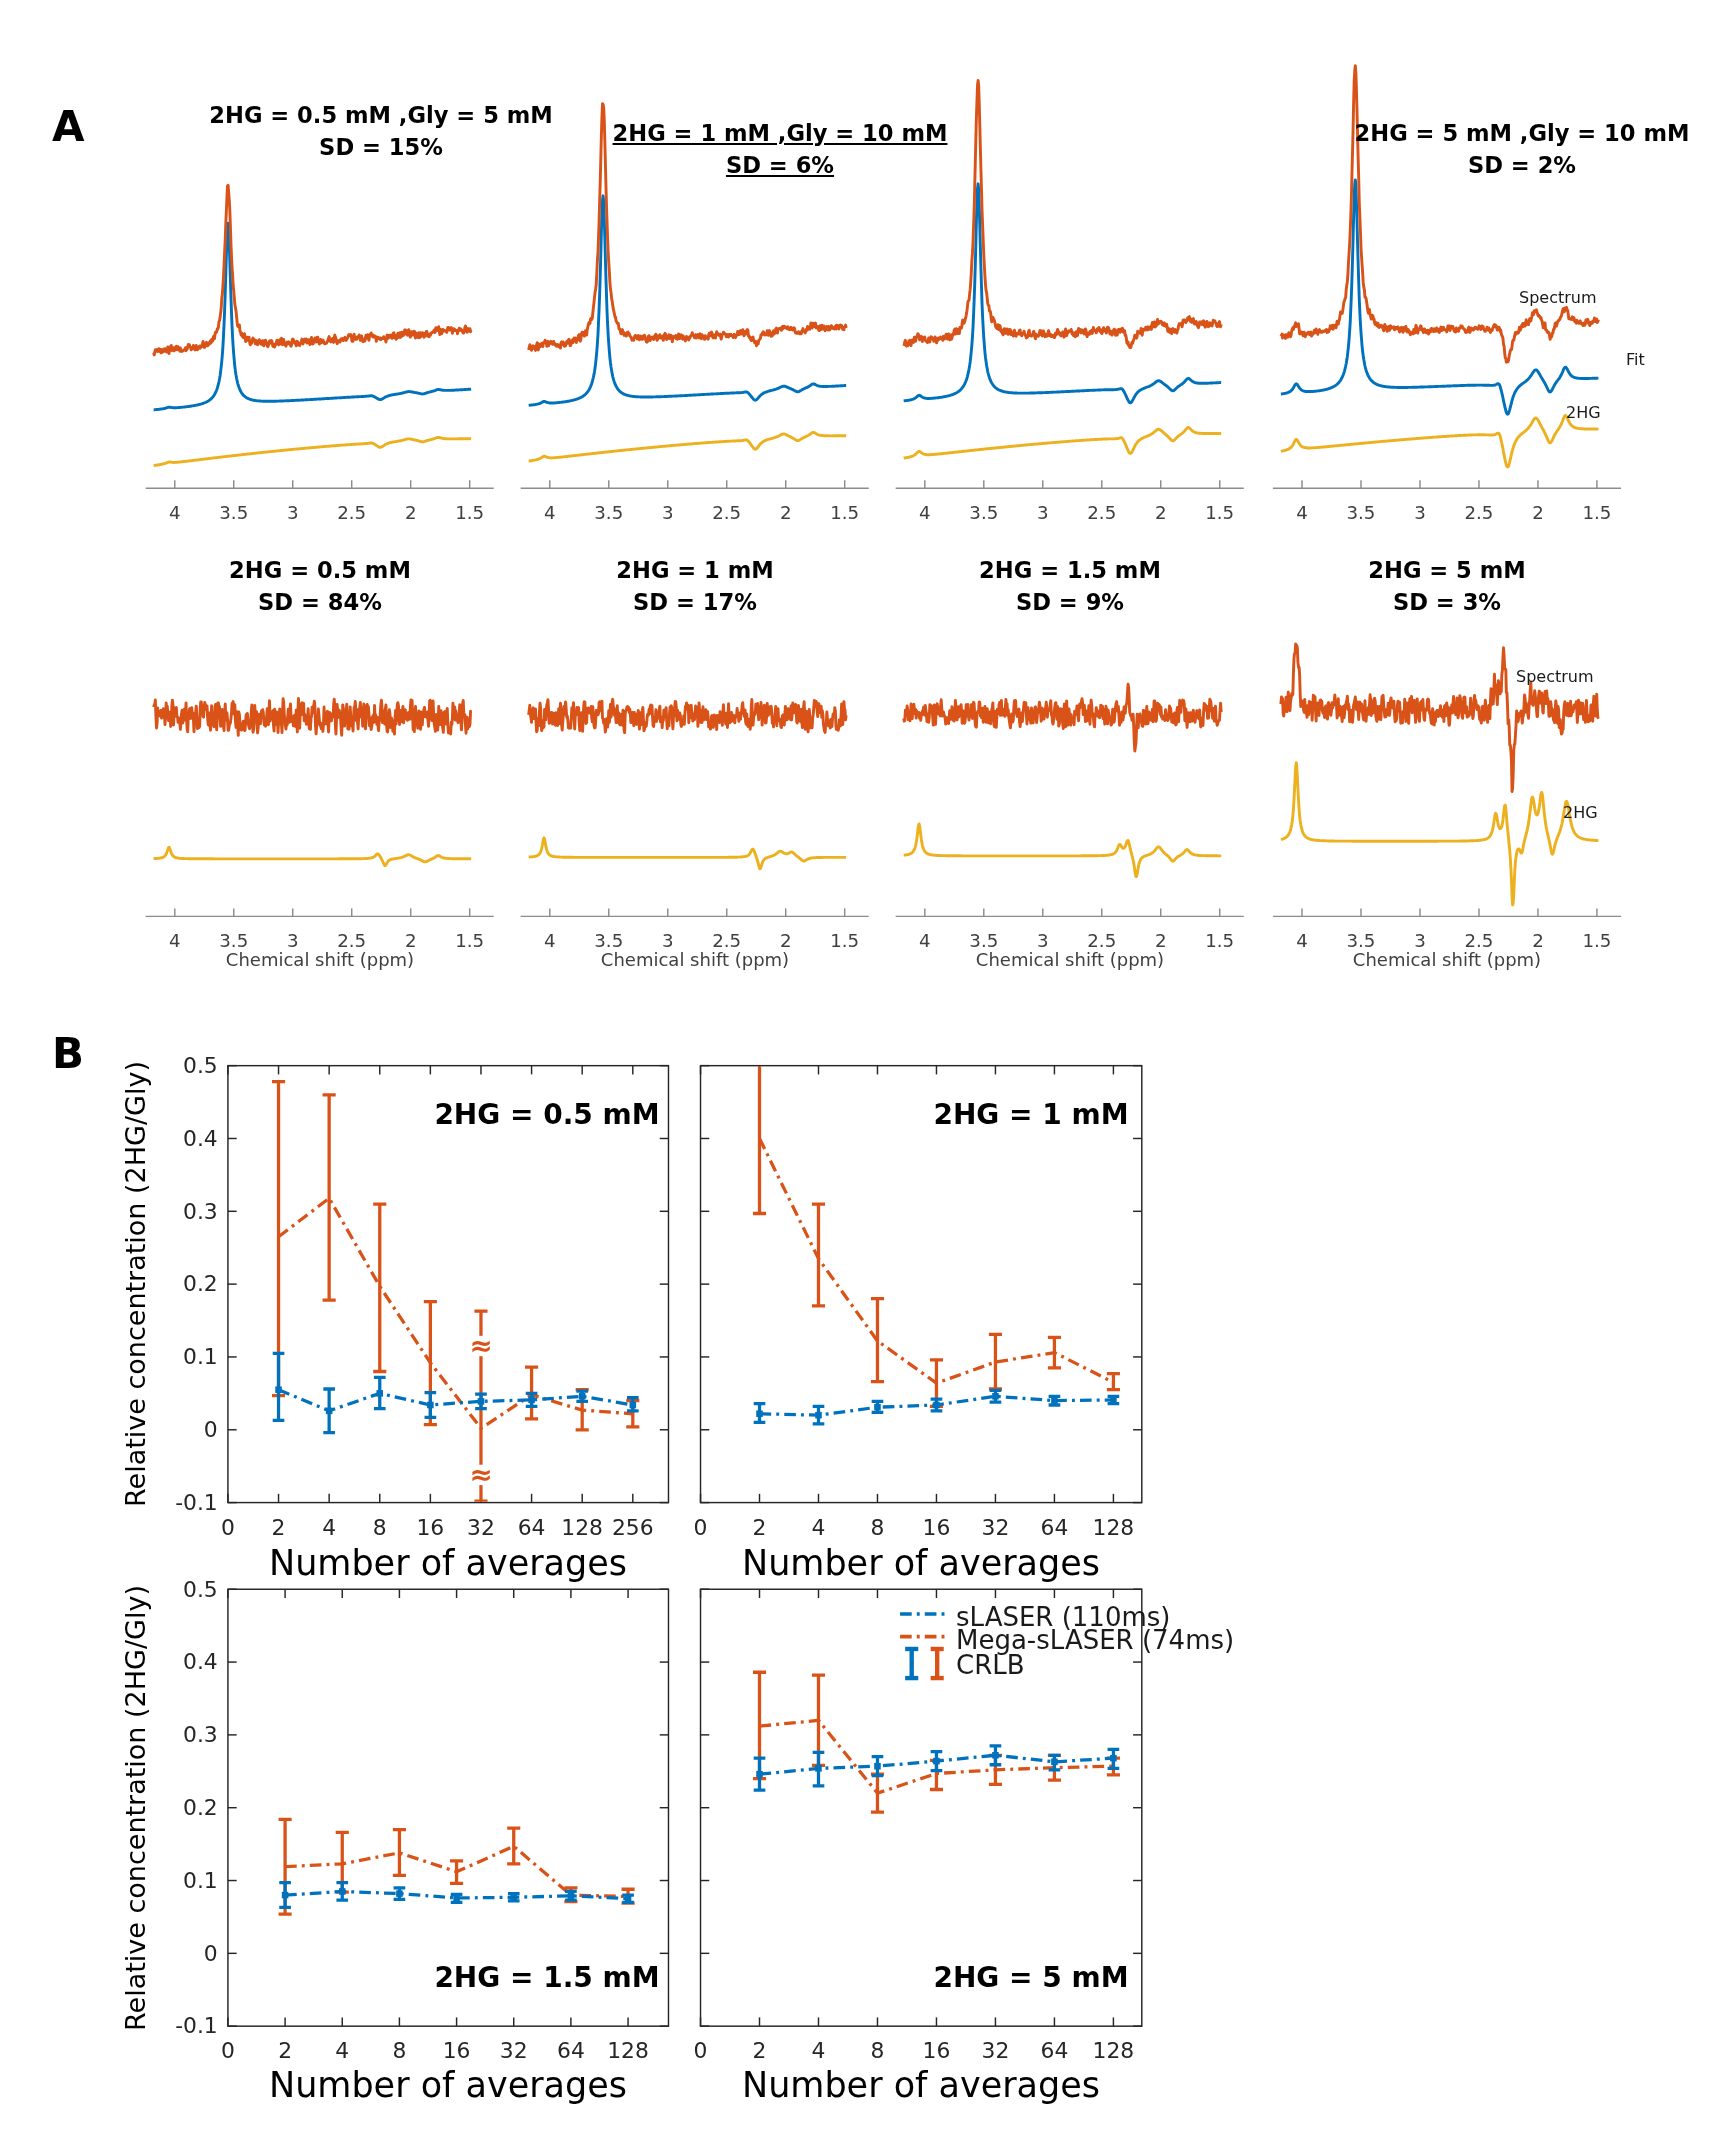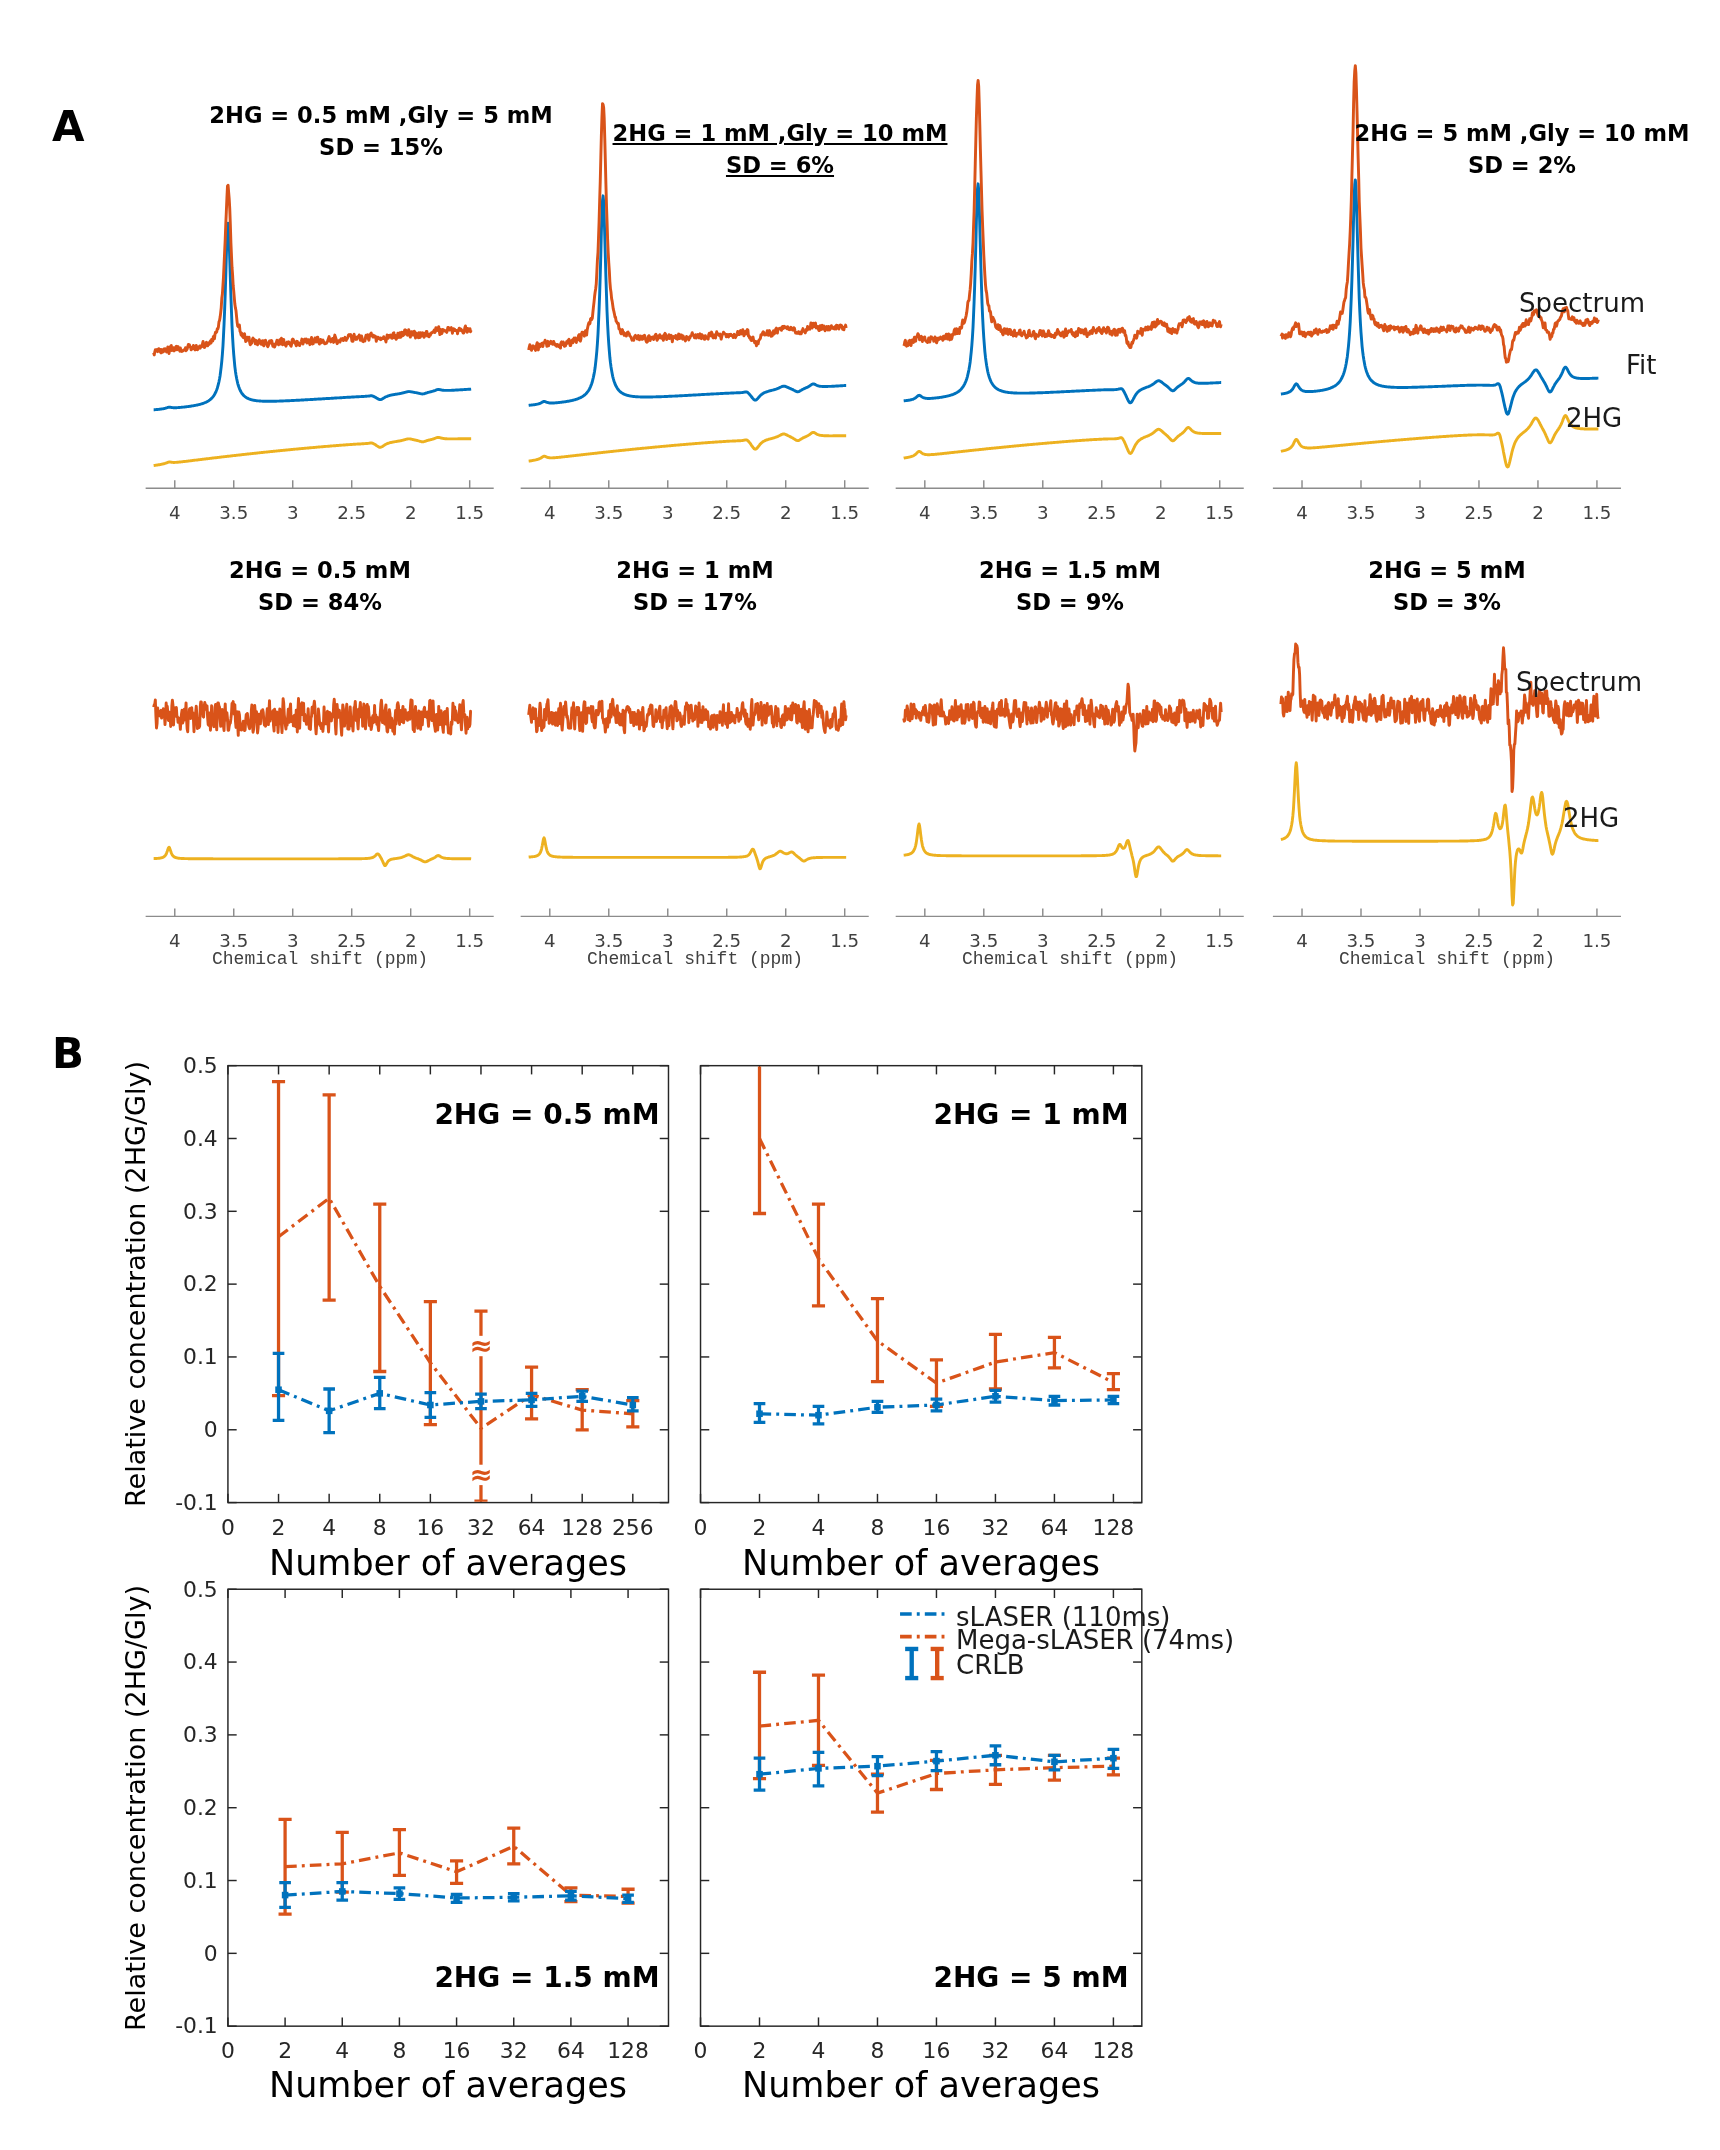--- a/index.html
+++ b/index.html
@@ -1,22 +1,22 @@
 <!DOCTYPE html>
 <html style="font-size:11.7px"><head>
 <meta charset="utf-8">
 <style>
   html,body{margin:0;padding:0;background:#ffffff;}
   #page{position:relative;width:1720px;height:2151px;background:#ffffff;
         font-family:"DejaVu Sans","Liberation Sans",sans-serif;color:#000;overflow:hidden;}
   .abs{position:absolute;white-space:nowrap;}
   .panel-letter{font-size:42px;font-weight:bold;}
   .a-title{font-size:22.6px;font-weight:bold;text-align:center;line-height:32px;transform:translateX(-50%);}
-  .trace-label{font-size:26px;color:#1a1a1a;}
-  .a-xlabel{font-size:18px;color:#404040;transform:translateX(-50%);font-family:Liberation Mono, monospace;}
+  .trace-label{font-size:16px;color:#1a1a1a;}
+  .a-xlabel{font-size:18px;color:#404040;transform:translateX(-50%);}
   .b-title{font-size:28px;font-weight:bold;transform:translateX(-50%);}
   .b-ylabel{font-size:27px;transform:translate(-50%,-50%) rotate(-90deg);}
   .b-xlabel{font-size:35px;transform:translateX(-50%);}
   .legend-label{font-size:26px;color:#1a1a1a;}
   svg{position:absolute;left:0;top:0;}
   svg text{font-family:"DejaVu Sans","Liberation Sans",sans-serif;}
 </style>
 </head>
 <body>
 

